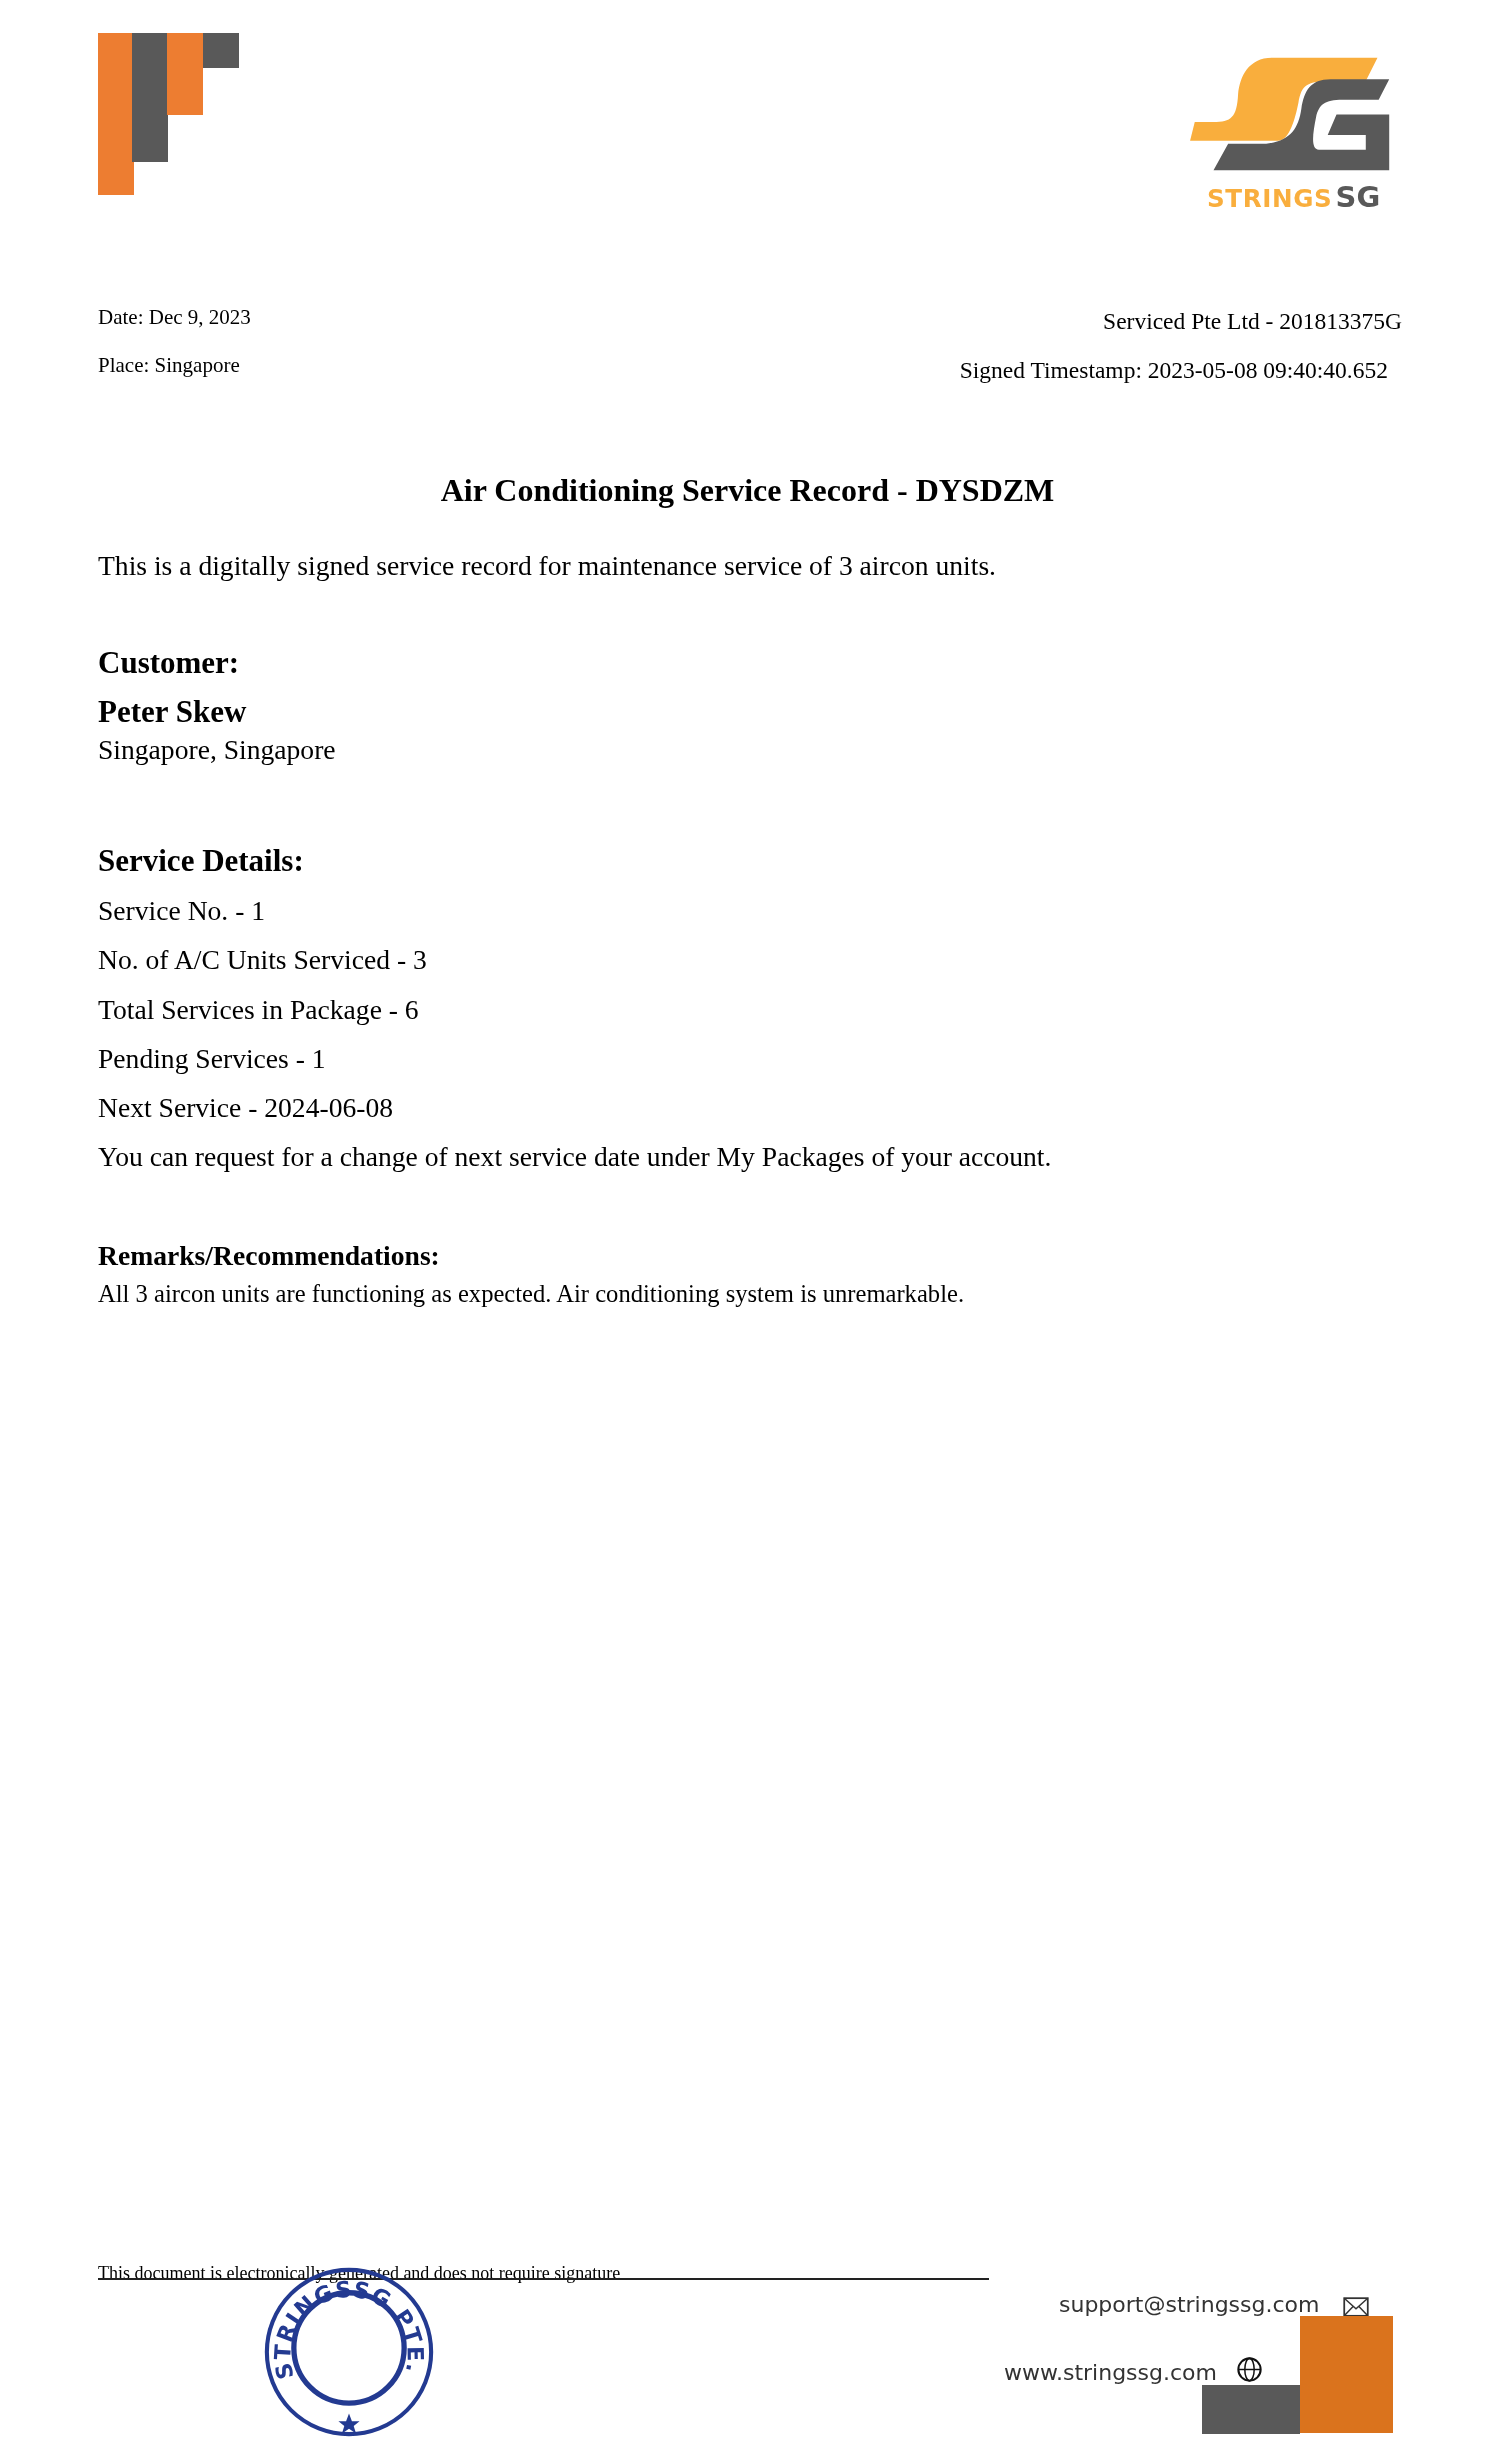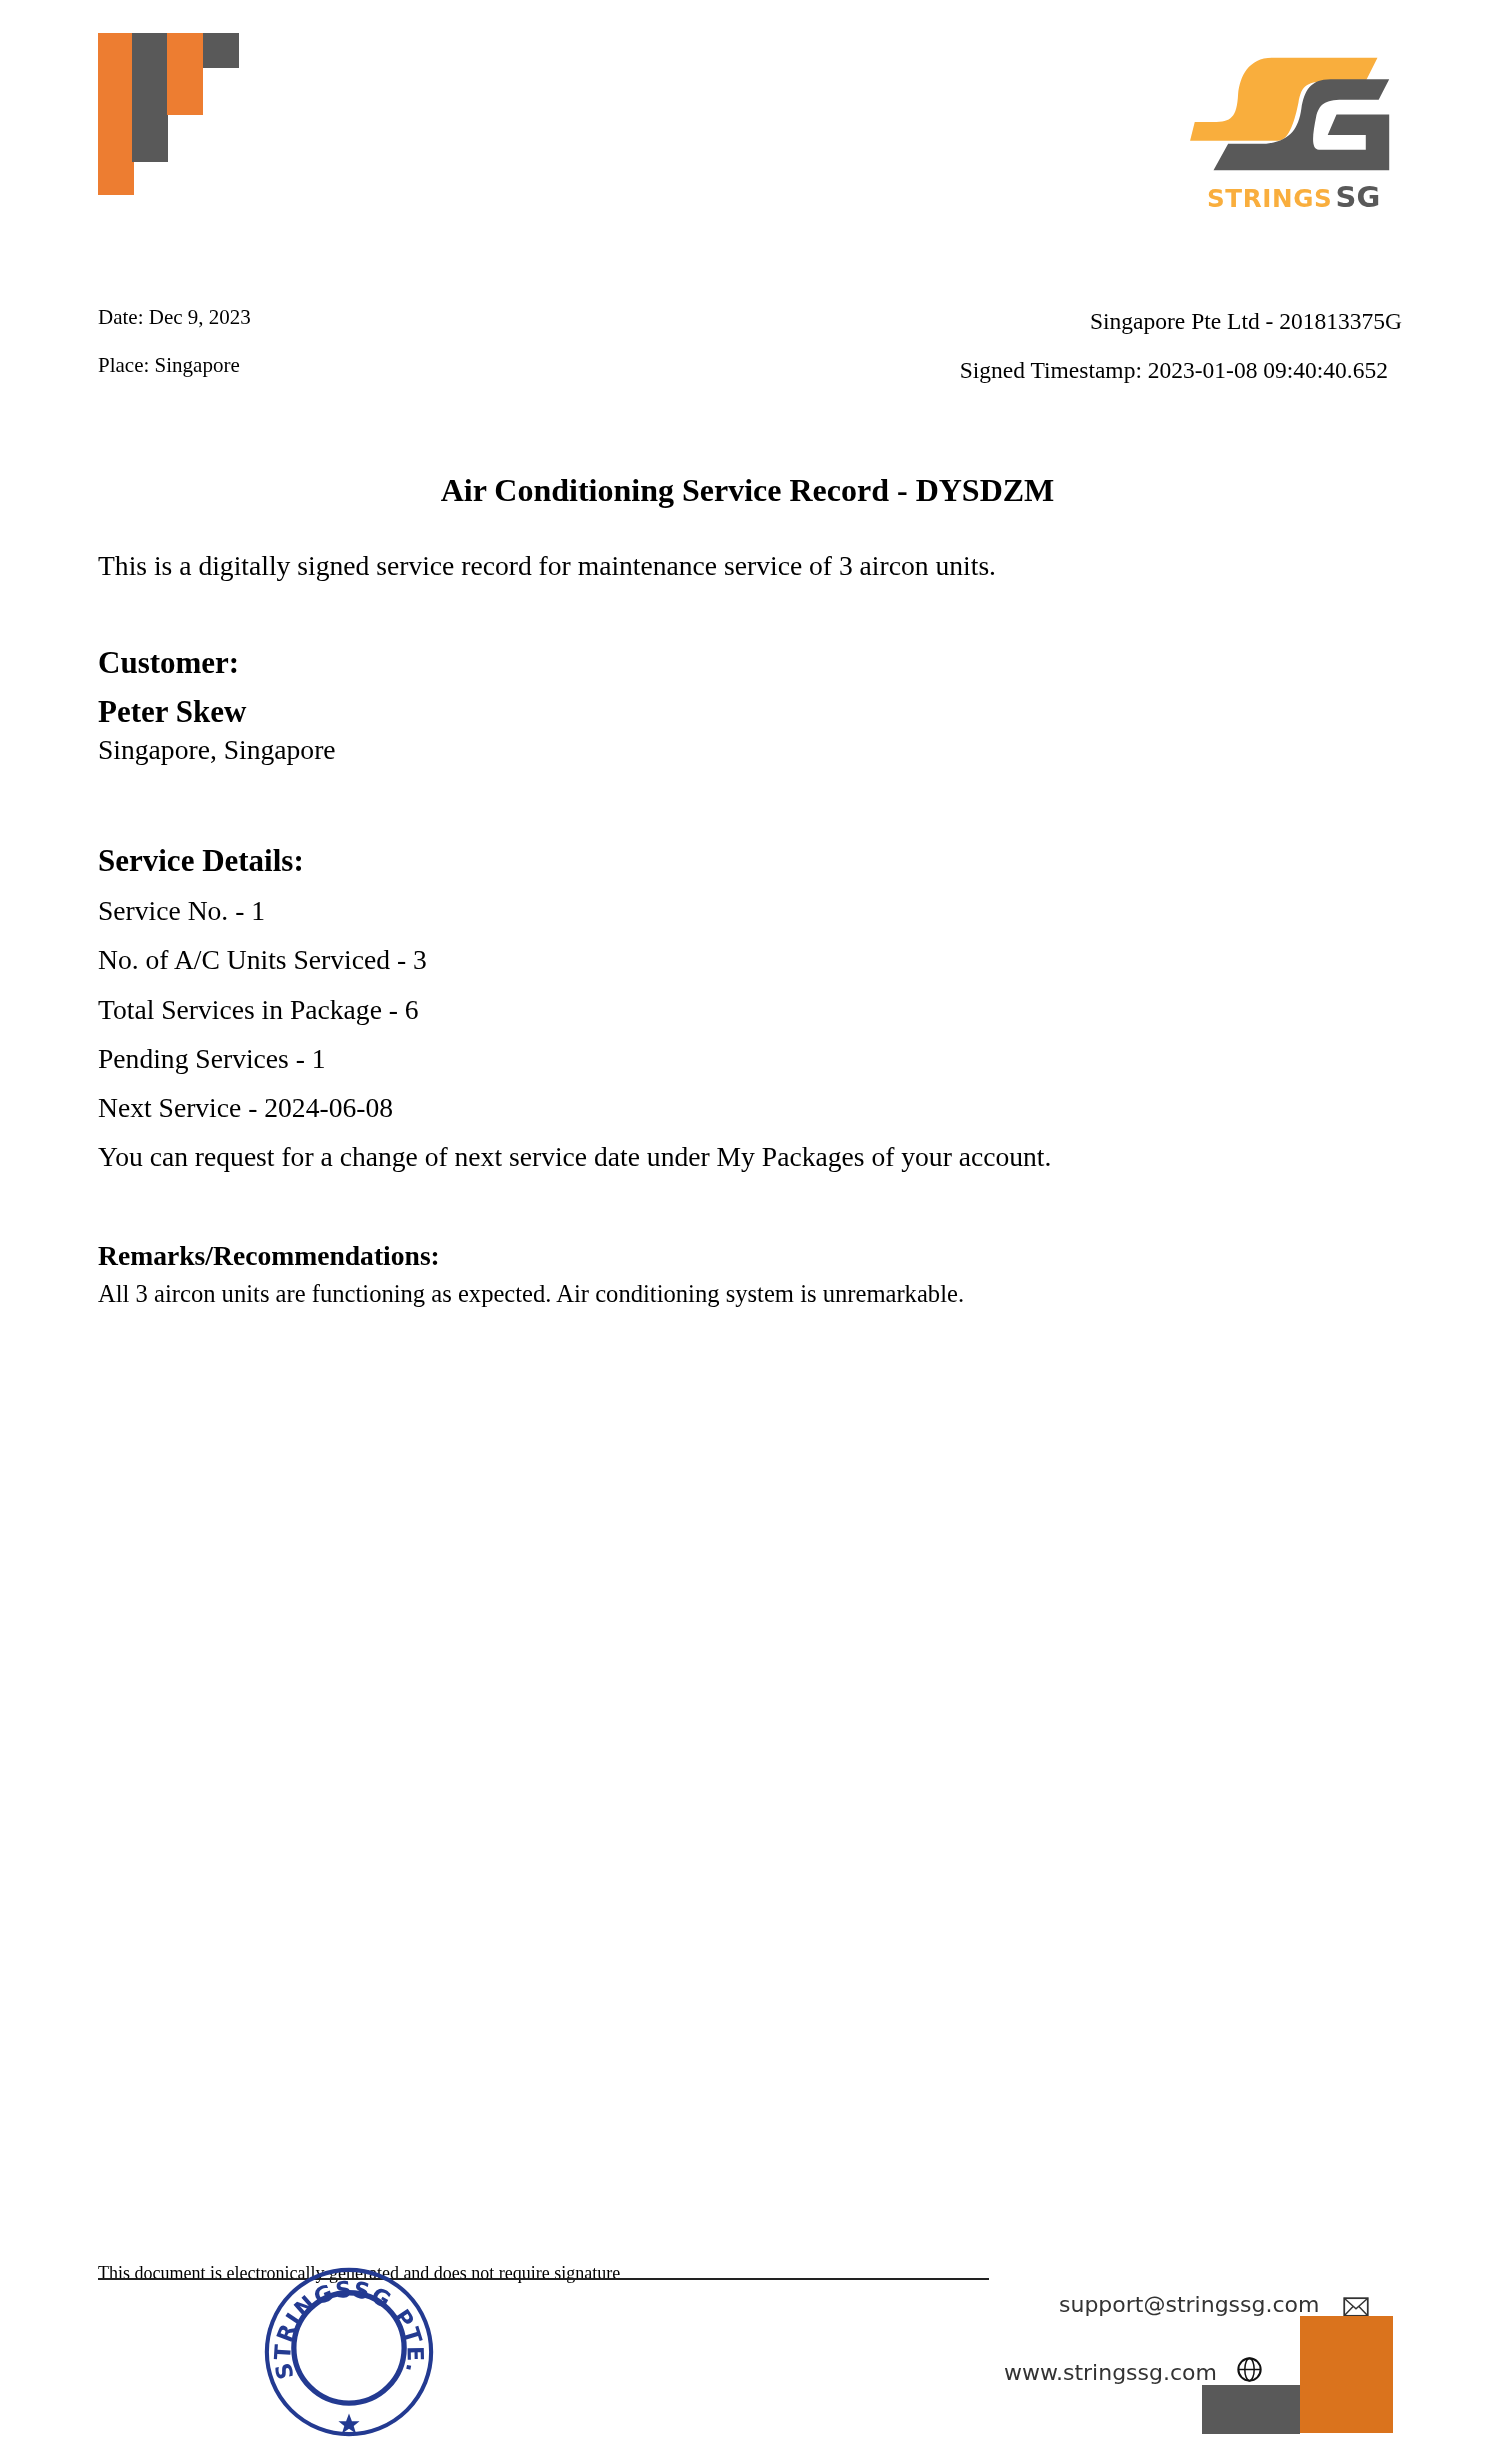--- a/index.html
+++ b/index.html
@@ -37,22 +37,22 @@
     <path d="M340 45 L240 45 C205 45 195 65 190 95 C185 130 170 150 130 155 L65 155 L40 200 L340 200 L340 105 L250 105 L235 140 L300 140 L300 165 L220 165 C205 165 210 135 215 110 C220 88 230 80 260 80 L322 80 Z" fill="#595959"></path>
   </svg>
   <div class="abs" style="left:29px;top:130px;font-family:'DejaVu Sans','Liberation Sans',sans-serif;font-weight:bold;white-space:nowrap;line-height:1;">
     <span style="color:#F9AE3D;font-size:24.6px;letter-spacing:0.6px;">STRINGS</span>
     <span style="color:#595959;font-size:29px;">SG</span>
   </div>
 </div>
 
 <div class="abs t-meta" style="left:98px;top:307px;">Date: Dec 9, 2023</div>
 <div class="abs t-meta" style="left:98px;top:355px;">Place: Singapore</div>
-<div class="abs t-meta-sm" style="right:93px;top:310px;">Singapore Pte Ltd - 201813375G</div>
-<div class="abs t-meta-sm" style="right:107px;top:359px;">Signed Timestamp: 2023-01-08 09:40:40.652</div>
+<div class="abs t-meta-sm" style="right:93px;top:310px;">Serviced Pte Ltd - 201813375G</div>
+<div class="abs t-meta-sm" style="right:107px;top:359px;">Signed Timestamp: 2023-05-08 09:40:40.652</div>
 
 <div class="abs title" style="left:0;width:1495px;text-align:center;top:474px;">Air Conditioning Service Record - DYSDZM</div>
 <div class="abs body" style="left:98px;top:552px;">This is a digitally signed service record for maintenance service of 3 aircon units.</div>
 
 <div>
   <div class="abs h2" style="left:98px;top:647px;">Customer:</div>
   <div class="abs h2" style="left:98px;top:696px;">Peter Skew</div>
   <div class="abs body" style="left:98px;top:736px;">Singapore, Singapore</div>
 </div>
 

